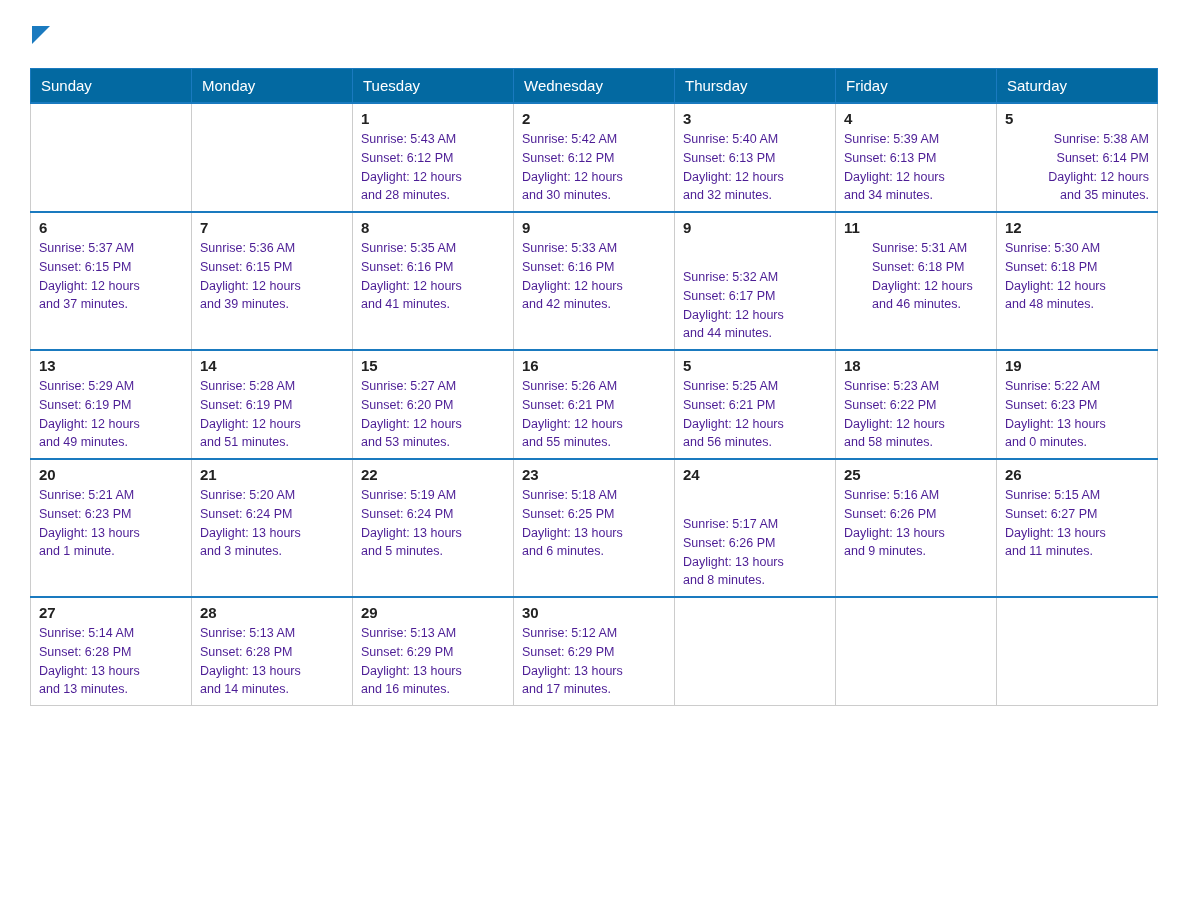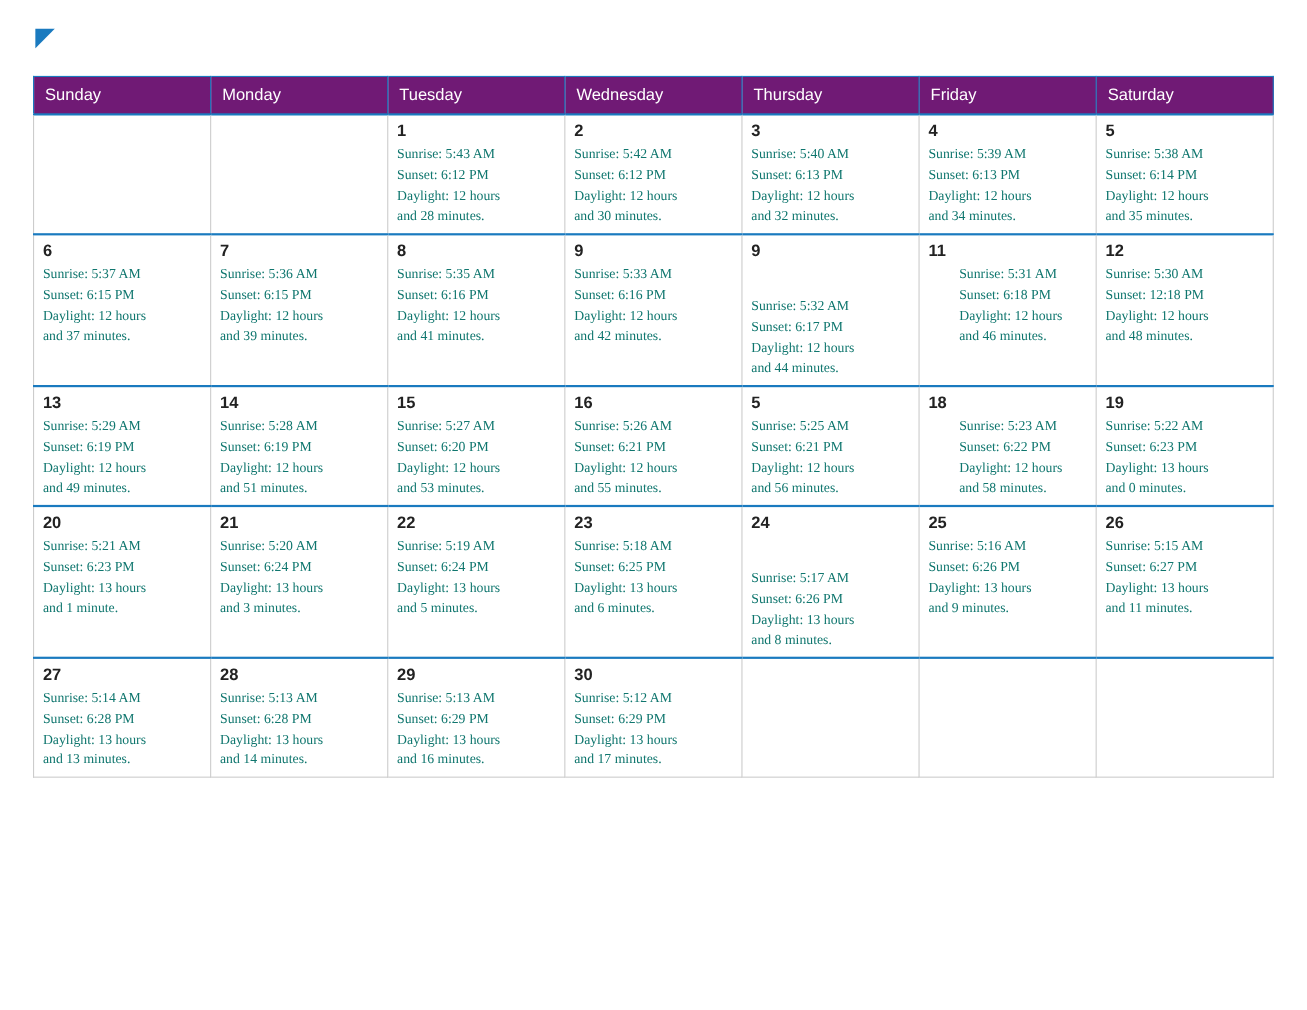--- a/index.html
+++ b/index.html
@@ -38,21 +38,21 @@
     .location {
       font-size: 20px;
       color: #555;
       margin-top: 4px;
     }
     .calendar {
       width: 100%;
       border-collapse: collapse;
     }
     .calendar th {
-      background-color: #701a75;
+      background-color: #0369a1;
       color: #fff;
       padding: 8px 10px;
       text-align: left;
       font-size: 15px;
       font-weight: normal;
       border: 1px solid #1a7abf;
     }
     .calendar td {
       vertical-align: top;
       padding: 6px 8px;
@@ -68,23 +68,22 @@
     }
     .day-number {
       font-size: 15px;
       font-weight: bold;
       color: #222;
       display: block;
       margin-bottom: 3px;
     }
     .day-info {
       font-size: 12.5px;
-      color: #0f766e;
+      color: #4c1d95;
       line-height: 1.5;
-      font-family: Liberation Serif, serif;
     }
     .empty-cell {
       border-top: 2px solid #1a7abf;
     }
     .last-row td {
       border-bottom: 1px solid #ccc;
     }
     
     .logo-wrapper {
       display: flex;
@@ -157,21 +156,21 @@
         </td>
         <td>
           <span class="day-number">4</span>
           <div class="day-info" style="white-space: pre-line;">Sunrise: 5:39 AM
 Sunset: 6:13 PM
 Daylight: 12 hours
 and 34 minutes.</div>
         </td>
         <td>
           <span class="day-number">5</span>
-          <div class="day-info" style="white-space: pre-line;">Sunrise: 5:38 AM
+          <div class="day-info" style="white-space: pre-line; text-align: right;">Sunrise: 5:38 AM
 Sunset: 6:14 PM
 Daylight: 12 hours
 and 35 minutes.</div>
         </td>
       </tr>
       <tr>
         <td>
           <span class="day-number">6</span>
           <div class="day-info" style="white-space: pre-line;">Sunrise: 5:37 AM
 Sunset: 6:15 PM
@@ -209,21 +208,21 @@
         <td>
           <span class="day-number">11</span>
           <div class="day-info" style="white-space: pre-line; margin-left: 28px;">Sunrise: 5:31 AM
 Sunset: 6:18 PM
 Daylight: 12 hours
 and 46 minutes.</div>
         </td>
         <td>
           <span class="day-number">12</span>
           <div class="day-info" style="white-space: pre-line;">Sunrise: 5:30 AM
-Sunset: 12:18 PM
+Sunset: 6:18 PM
 Daylight: 12 hours
 and 48 minutes.</div>
         </td>
       </tr>
       <tr>
         <td>
           <span class="day-number">13</span>
           <div class="day-info" style="white-space: pre-line;">Sunrise: 5:29 AM
 Sunset: 6:19 PM
 Daylight: 12 hours
@@ -252,21 +251,21 @@
         </td>
         <td>
           <span class="day-number">5</span>
           <div class="day-info" style="white-space: pre-line;">Sunrise: 5:25 AM
 Sunset: 6:21 PM
 Daylight: 12 hours
 and 56 minutes.</div>
         </td>
         <td>
           <span class="day-number">18</span>
-          <div class="day-info" style="white-space: pre-line; margin-left: 28px;">Sunrise: 5:23 AM
+          <div class="day-info" style="white-space: pre-line;">Sunrise: 5:23 AM
 Sunset: 6:22 PM
 Daylight: 12 hours
 and 58 minutes.</div>
         </td>
         <td>
           <span class="day-number">19</span>
           <div class="day-info" style="white-space: pre-line;">Sunrise: 5:22 AM
 Sunset: 6:23 PM
 Daylight: 13 hours
 and 0 minutes.</div>

